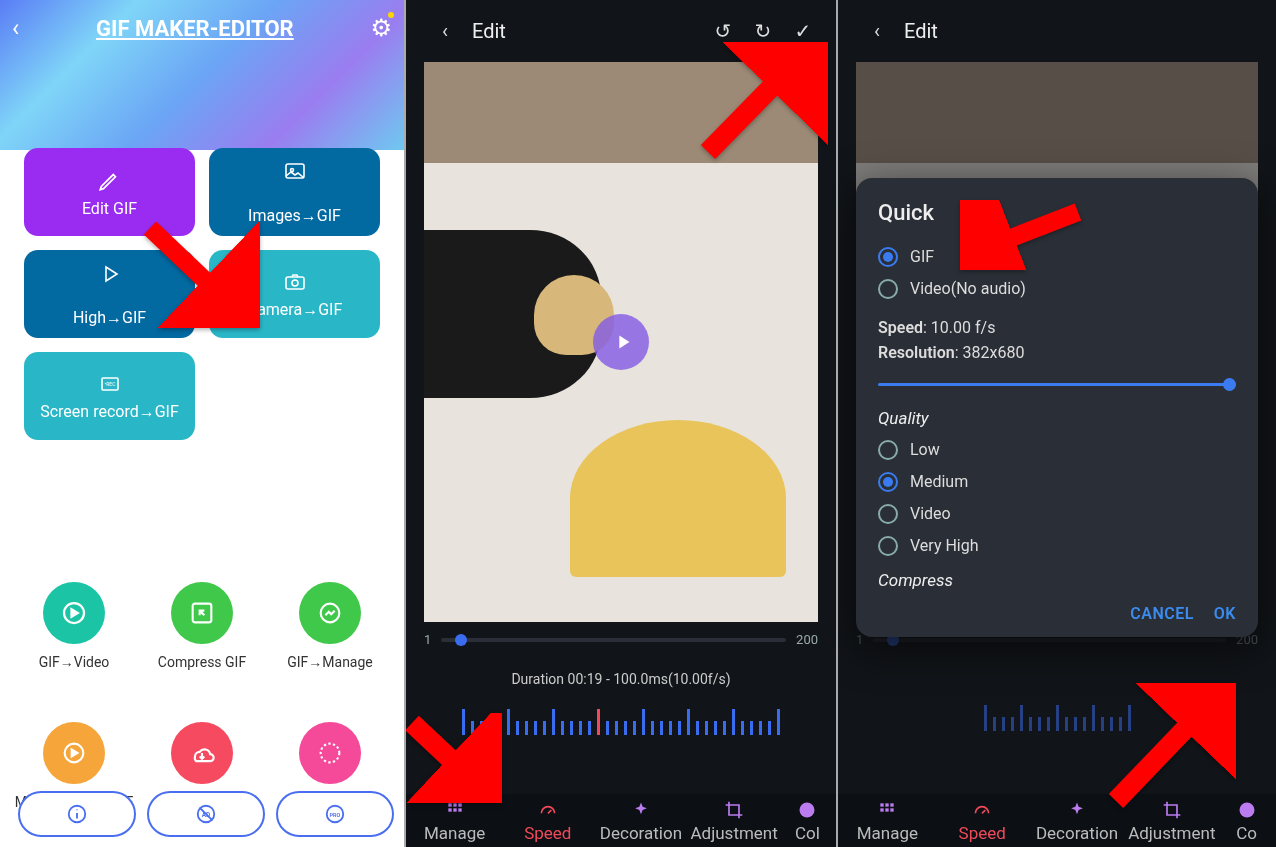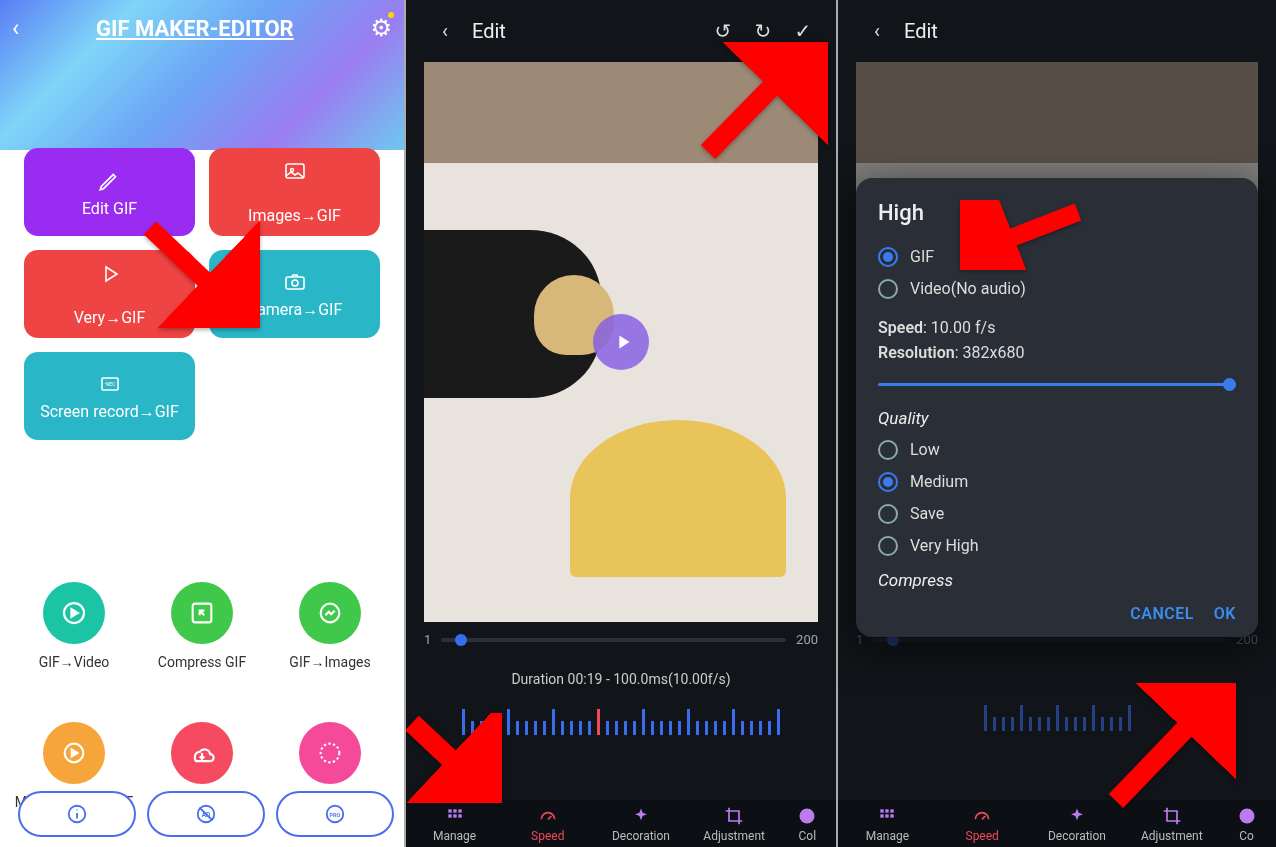--- a/index.html
+++ b/index.html
@@ -12,21 +12,21 @@
 
 .p1-header { display: flex; align-items: center; justify-content: space-between; padding: 14px 18px; background: linear-gradient(135deg,#5a7df5,#7fd5f8,#6ba5f5,#9a7df0,#6fc8f0); height: 150px; }
 .p1-header-top { position: absolute; top: 14px; left: 12px; right: 12px; display: flex; align-items: center; justify-content: space-between; }
 .p1-title { color:#fff; font-weight:700; font-size:22px; flex:1; text-align:center;text-decoration:underline; }
 .gear-icon, .back-chevron { color:#fff; font-size:24px; cursor:pointer; }
 .gear-icon::after { content:''; position:absolute; width:6px; height:6px; background:#ffd400; border-radius:50%; margin-left:-4px; margin-top:-2px; }
 .grid2 { display:grid; grid-template-columns:1fr 1fr; gap:14px; padding:0 24px; margin-top:-12px; }
 .tile { border-radius:14px; color:#fff; display:flex; flex-direction:column; align-items:center; justify-content:center; height:88px; font-size:16px; cursor:pointer; }
 .tile-purple { background:#9a2cf2; }
 .tile-violet { background:#6a46e8; }
-.tile-blue { background:#ef4444;gap:16px; }
+.tile-blue { background:#0369a1;gap:16px; }
 .tile-teal { background:#29b7c8; }
 .tile svg { margin-bottom:6px; }
 .row-circles { display:flex; justify-content:space-around; padding:0 10px; margin-top:30px; }
 .circ-item { display:flex; flex-direction:column; align-items:center; width:130px; cursor:pointer; }
 .circ { width:62px; height:62px; border-radius:50%; display:flex; align-items:center; justify-content:center; margin-bottom:10px; }
 .c-teal { background:#1bc4a5; }
 .c-green { background:#3fc84a; }
 .c-green2 { background:#3fc84a; }
 .c-orange { background:#f5a53a; }
 .c-red { background:#f54a5f; }
@@ -51,21 +51,21 @@
 .timeline { display:flex; align-items:center; padding:10px 18px; color:#9aa; font-size:13px; }
 .tl-track { flex:1; height:4px; background:#2a2f3a; margin:0 10px; border-radius:2px; position:relative; }
 .tl-thumb { position:absolute; left:4%; top:-4px; width:12px; height:12px; background:#3a6cf0; border-radius:50%; }
 .duration-text { text-align:center; color:#ccc; font-size:14px; padding:14px 0; }
 .tick-row { height:34px; display:flex; justify-content:center; gap:6px; align-items:flex-end; padding:0 16px; }
 .tick { width:3px; background:#3a6cf0; }
 .tick.tall { height:26px; }
 .tick.short { height:14px; }
 .tick.red { background:#f04a5a; }
 .bottom-tabs { position:absolute; bottom:0; left:0; right:0; display:flex; justify-content:space-around; padding:6px 2px 4px; background:#0c0f14; }
-.btab { display:flex; flex-direction:column; align-items:center; color:#bbb; font-size:12px; cursor:pointer; width:80px; }
+.btab { display:flex; flex-direction:column; align-items:center; color:#bbb; font-size:17px; cursor:pointer; width:80px; }
 .btab.active { color:#f04a5a; }
 .btab svg { margin-bottom:3px; }
 
 
 .dialog { position:absolute; left:18px; right:18px; top:178px; background:#2a2e36; border-radius:16px; padding:22px 22px 14px; color:#ddd; box-shadow:0 10px 40px rgba(0,0,0,0.6); }
 .dialog h2 { font-size:22px; color:#eee; font-weight:500; margin-bottom:16px; }
 .radio-row { display:flex; align-items:flex-start; padding:6px 0; cursor:pointer; }
 .radio { width:20px; height:20px; border:2px solid #3a7cf0; border-radius:50%; margin-right:12px; display:flex; align-items:center; justify-content:center; }
 .radio.unchecked { border-color:#8aa; }
 .radio.checked::after { content:''; width:10px; height:10px; background:#3a7cf0; border-radius:50%; }
@@ -104,21 +104,21 @@
           <rect x="3" y="4" width="18" height="14" rx="2"></rect>
           <circle cx="9" cy="10" r="1.5"></circle>
           <path d="M3 16l5-4 4 3 3-2 6 5"></path>
         </svg>
       <span>Images→GIF</span>
     </div>
     <div class="tile tile-blue">
       <svg width="28" height="24" viewBox="0 0 24 24" fill="none" stroke="#fff" stroke-width="1.6">
           <path d="M8 5l11 7-11 7z"></path>
         </svg>
-      <span>Very→GIF</span>
+      <span>High→GIF</span>
     </div>
     <div class="tile tile-teal">
       <svg width="28" height="24" viewBox="0 0 24 24" fill="none" stroke="#fff" stroke-width="1.6">
           <rect x="3" y="7" width="18" height="12" rx="2"></rect>
           <circle cx="12" cy="13" r="3"></circle>
           <path d="M9 7l1-2h4l1 2"></path>
         </svg>
       <span>Camera→GIF</span>
     </div>
     <div class="tile tile-teal">
@@ -149,21 +149,21 @@
         </div>
       <span class="circ-label">Compress GIF</span>
     </div>
     <div class="circ-item">
       <div class="circ c-green2">
           <svg width="28" height="28" viewBox="0 0 24 24" fill="none" stroke="#fff" stroke-width="1.8">
             <circle cx="12" cy="12" r="8"></circle>
             <path d="M8 14l3-3 2 2 3-3"></path>
           </svg>
         </div>
-      <span class="circ-label">GIF→Images</span>
+      <span class="circ-label">GIF→Manage</span>
     </div>
   </div>
 
   <div class="row-circles" style="position:absolute; top:692px; left:0; right:0;">
     <div class="circ-item">
       <div class="circ c-orange">
           <svg width="28" height="28" viewBox="0 0 24 24" fill="none" stroke="#fff" stroke-width="1.8">
             <circle cx="12" cy="12" r="8"></circle>
             <path d="M10 9l5 3-5 3z" fill="#fff"></path>
           </svg>
@@ -415,21 +415,21 @@
       </div>
     <div class="btab" style="width:40px;">
         <svg width="20" height="20" viewBox="0 0 24 24" fill="#bb7cf0">
           <circle cx="12" cy="12" r="9"></circle>
         </svg>
         <span>Co</span>
       </div>
   </div>
 
   <div class="dialog">
-    <h2>High</h2>
+    <h2>Quick</h2>
     <div class="radio-row">
       <div class="radio checked"></div>
       <span>GIF</span>
     </div>
     <div class="radio-row">
       <div class="radio unchecked"></div>
       <span>Video(No audio)</span>
     </div>
     <div style="height:10px"></div>
     <div class="info-line"><span class="bold">Speed</span><span>: 10.00 f/s</span></div>
@@ -441,21 +441,21 @@
     <div class="radio-row">
         <div class="radio unchecked"></div>
         <span>Low</span>
       </div>
     <div class="radio-row">
         <div class="radio checked"></div>
         <span>Medium</span>
       </div>
     <div class="radio-row">
         <div class="radio unchecked"></div>
-        <span>Save</span>
+        <span>Video</span>
       </div>
     <div class="radio-row">
         <div class="radio unchecked"></div>
         <span>Very High</span>
       </div>
     <div class="section-label">Compress</div>
     <div class="dlg-actions">
       <span class="dlg-btn">CANCEL</span>
       <span class="dlg-btn">OK</span>
     </div>

